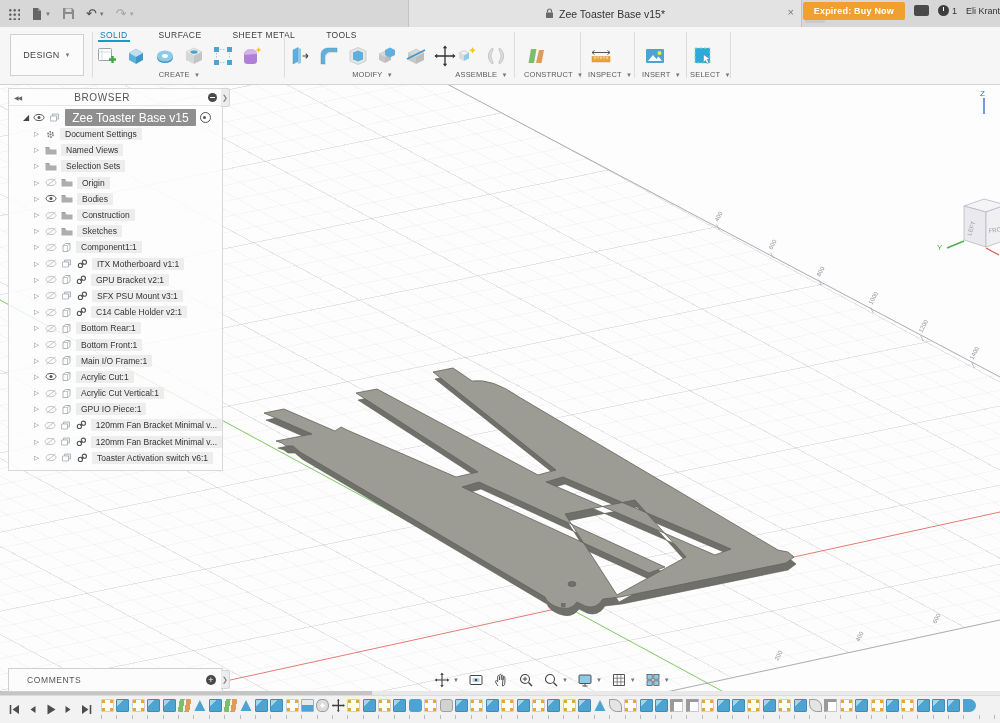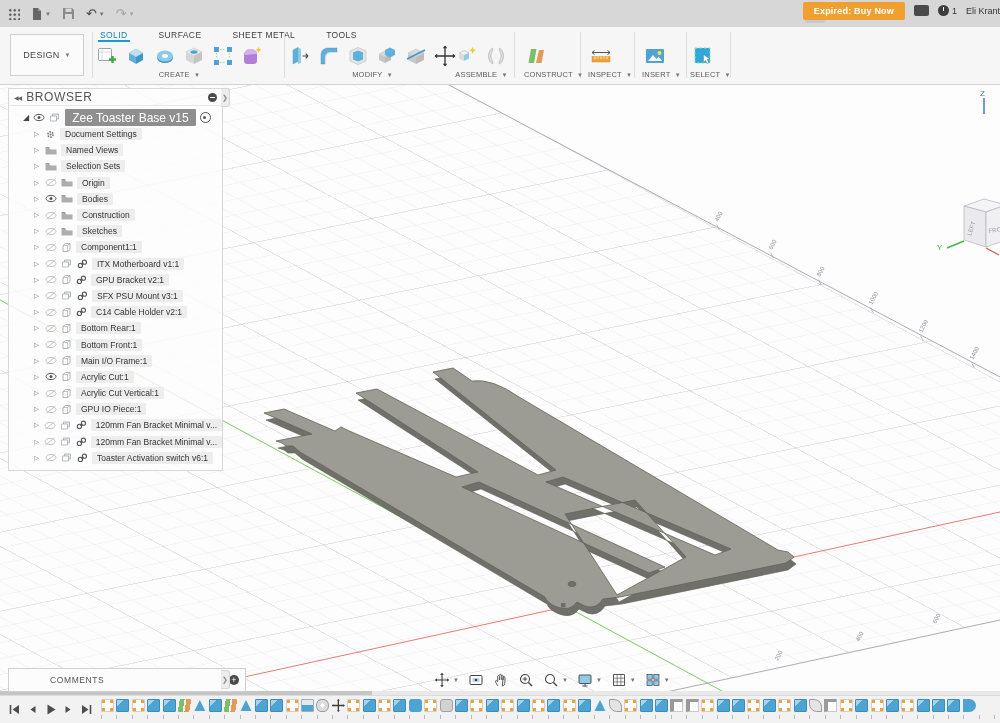--- a/index.html
+++ b/index.html
@@ -46,37 +46,37 @@
       repeating-linear-gradient(28.4deg, rgba(90,90,115,0.10) 0px, rgba(90,90,115,0.10) 1px, transparent 1px, transparent 77.5px),
       repeating-linear-gradient(348.4deg, rgba(90,90,115,0.045) 0px, rgba(90,90,115,0.045) 1px, transparent 1px, transparent 15.5px),
       repeating-linear-gradient(28.4deg, rgba(90,90,115,0.045) 0px, rgba(90,90,115,0.045) 1px, transparent 1px, transparent 15.5px);
     clip-path:polygon(447px 0px,1000px 293px,1000px 536px,522px 639px,0px 639px,0px 0px);}
   .vsvg{position:absolute;inset:0;}
   
   .browser{position:absolute;left:8px;top:88px;width:213px;background:rgba(253,253,253,0.82);
     border:1px solid #d8d8d8;z-index:10;padding-bottom:4px;}
   .br-head{height:16px;display:flex;align-items:center;padding:0 5px;gap:5px;border-bottom:1px solid #e6e6e6;}
   .br-collapse{font-size:6px;color:#666;letter-spacing:-1px;}
-  .br-title{font-size:12px;color:#555;letter-spacing:.6px;flex:1;}
+  .br-title{font-size:10px;color:#555;letter-spacing:.6px;flex:1;margin-left:48px;}
   .dotbtn{width:9px;height:9px;border-radius:50%;background:#4a4a4a;position:relative;}
   .dotbtn:after{content:"";position:absolute;left:2px;top:4px;width:5px;height:1px;background:#fff;}
   .panel-handle{position:absolute;width:8px;height:17px;background:#ececec;border:1px solid #d5d5d5;border-left:none;
     border-radius:0 3px 3px 0;font-size:7px;color:#888;display:flex;align-items:center;justify-content:center;z-index:10;}
   .root-row{display:flex;align-items:center;height:17px;padding-left:14px;gap:4px;margin-top:3px;}
   .root-label{background:#8f8f8f;color:#fff;font-size:12px;padding:1.5px 7px;border-radius:1px;white-space:nowrap;}
   .radio-ic{width:9px;height:9px;border:1px solid #555;border-radius:50%;position:relative;}
   .radio-ic:after{content:"";position:absolute;left:2.5px;top:2.5px;width:3px;height:3px;background:#555;border-radius:50%;}
   .br-row{display:flex;align-items:center;height:16.2px;padding-left:25px;gap:4px;}
   .exp-arrow{font-size:6.5px;color:#777;width:7px;}
   .root-arrow{font-size:8px;color:#444;}
   .br-label{background:#ededed;color:#333;font-size:8.5px;padding:1px 5px;border-radius:1px;white-space:nowrap;}
   .br-ic{display:flex;align-items:center;}
   
   .comments{position:absolute;left:8px;top:668px;width:213px;height:22px;background:#fcfcfc;border:1px solid #d0d0d0;
-    display:flex;align-items:center;z-index:10;padding-left:23px;}
+    display:flex;align-items:center;z-index:10;}
   .cm-label{font-size:8.5px;color:#555;letter-spacing:.6px;padding-left:18px;flex:1;}
   .plusbtn{width:10px;height:10px;border-radius:50%;background:#4a4a4a;color:#fff;font-size:9px;line-height:10px;
     text-align:center;margin-right:6px;}
   
   .navbar{position:absolute;left:432px;top:669px;height:22px;display:flex;align-items:center;gap:5px;z-index:10;}
   .nav-item{display:flex;align-items:center;gap:1px;padding:1px 2px;}
   
   .scrollstrip{position:absolute;left:0;top:691px;width:1000px;height:4px;background:#e9e9e9;z-index:9;}
   .scrollthumb{width:372px;height:4px;background:#c5c5c5;}
   
@@ -197,20 +197,28 @@
       </div>
       <div class="tb-ic">
           <span style="font-size:13px;color:#4a4a4a;">↶</span>
           <span class="caret">▼</span>
         </div>
       <div class="tb-ic">
           <span style="font-size:13px;color:#a5a5a5;">↷</span>
           <span class="caret" style="color:#a5a5a5;">▼</span>
         </div>
     </div>
+    <div class="doc-tab">
+      <svg width="9" height="11" viewBox="0 0 9 11">
+          <rect x="1" y="4.5" width="7" height="5.5" rx="0.5" fill="#6a6a6a"></rect>
+          <path d="M2.5,4.5 v-1.5 a2,2 0 0 1 4,0 v1.5" fill="none" stroke="#6a6a6a" stroke-width="1.2"></path>
+        </svg>
+      <span class="doc-title">Zee Toaster Base v15*</span>
+      <span class="tab-close">×</span>
+    </div>
     <div class="tab-new">+</div>
     <div class="tb-right">
       <span class="trial-btn">Expired: Buy Now</span>
       <span class="chat-ic"></span>
       <span class="clock-wrap">
         <span class="clock-ic"></span>
         <span>1</span>
       </span>
       <span class="user-name">Eli Krantz</span>
     </div>

